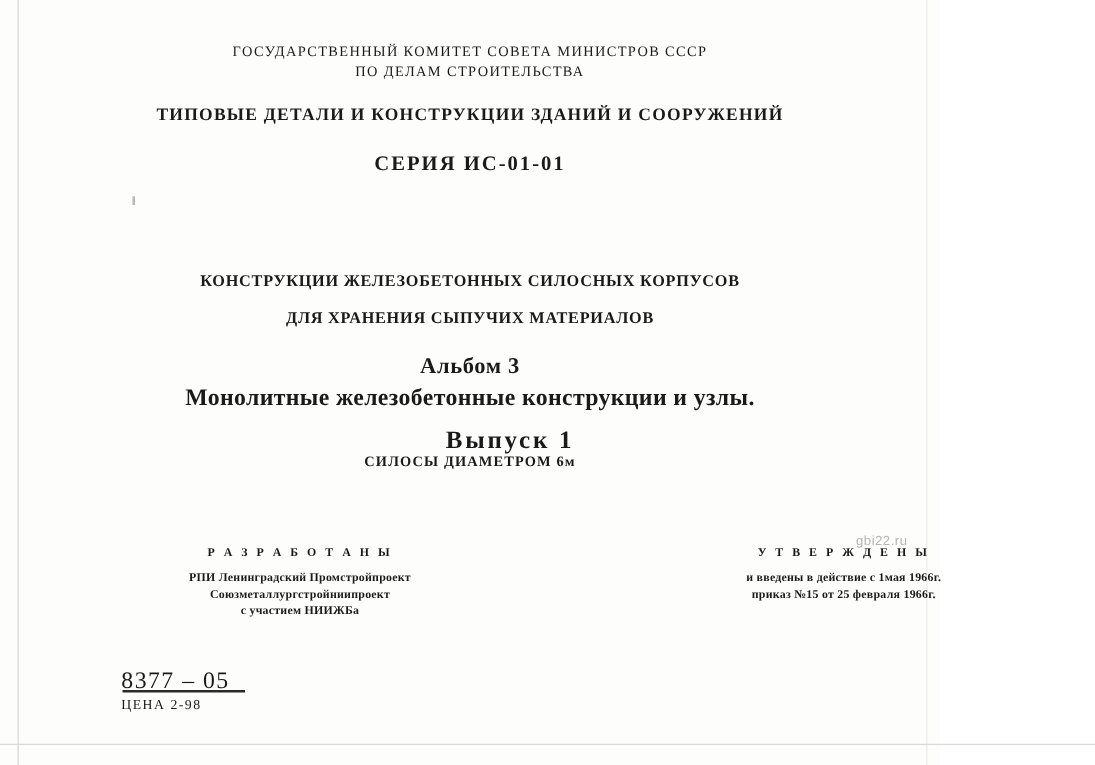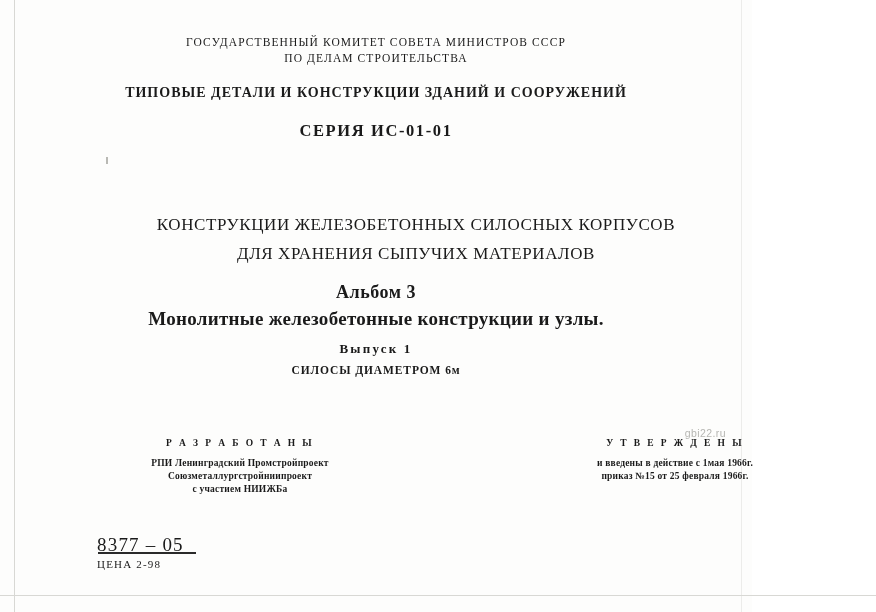--- a/index.html
+++ b/index.html
@@ -92,25 +92,24 @@
     left: 0;
     font-size: 16.5px;
     font-weight: bold;
     letter-spacing: 1.6px;
   }
 
   .main-title {
     position: absolute;
     top: 210px;
     left: 0;
-    font-size: 17px;
-    font-weight: normal;
+    font-size: 13px;
+    font-weight: bold;
     letter-spacing: 0.6px;
     line-height: 29px;
-    padding-left: 40px;
   }
 
   .album-line {
     position: absolute;
     top: 282px;
     left: 0;
     font-size: 18px;
     font-weight: bold;
     letter-spacing: 0.5px;
   }
@@ -120,23 +119,24 @@
     left: 0;
     font-size: 19px;
     font-weight: bold;
     letter-spacing: 0.3px;
   }
 
   .issue-line {
     position: absolute;
     top: 341px;
     left: 0;
-    font-size: 13px;
+    font-size: 20px;
     font-weight: bold;
     letter-spacing: 2.2px;
+    padding-left: 32px;
   }
   .issue-sub {
     position: absolute;
     top: 364px;
     left: 0;
     font-size: 11.5px;
     font-weight: bold;
     letter-spacing: 0.9px;
   }
 

